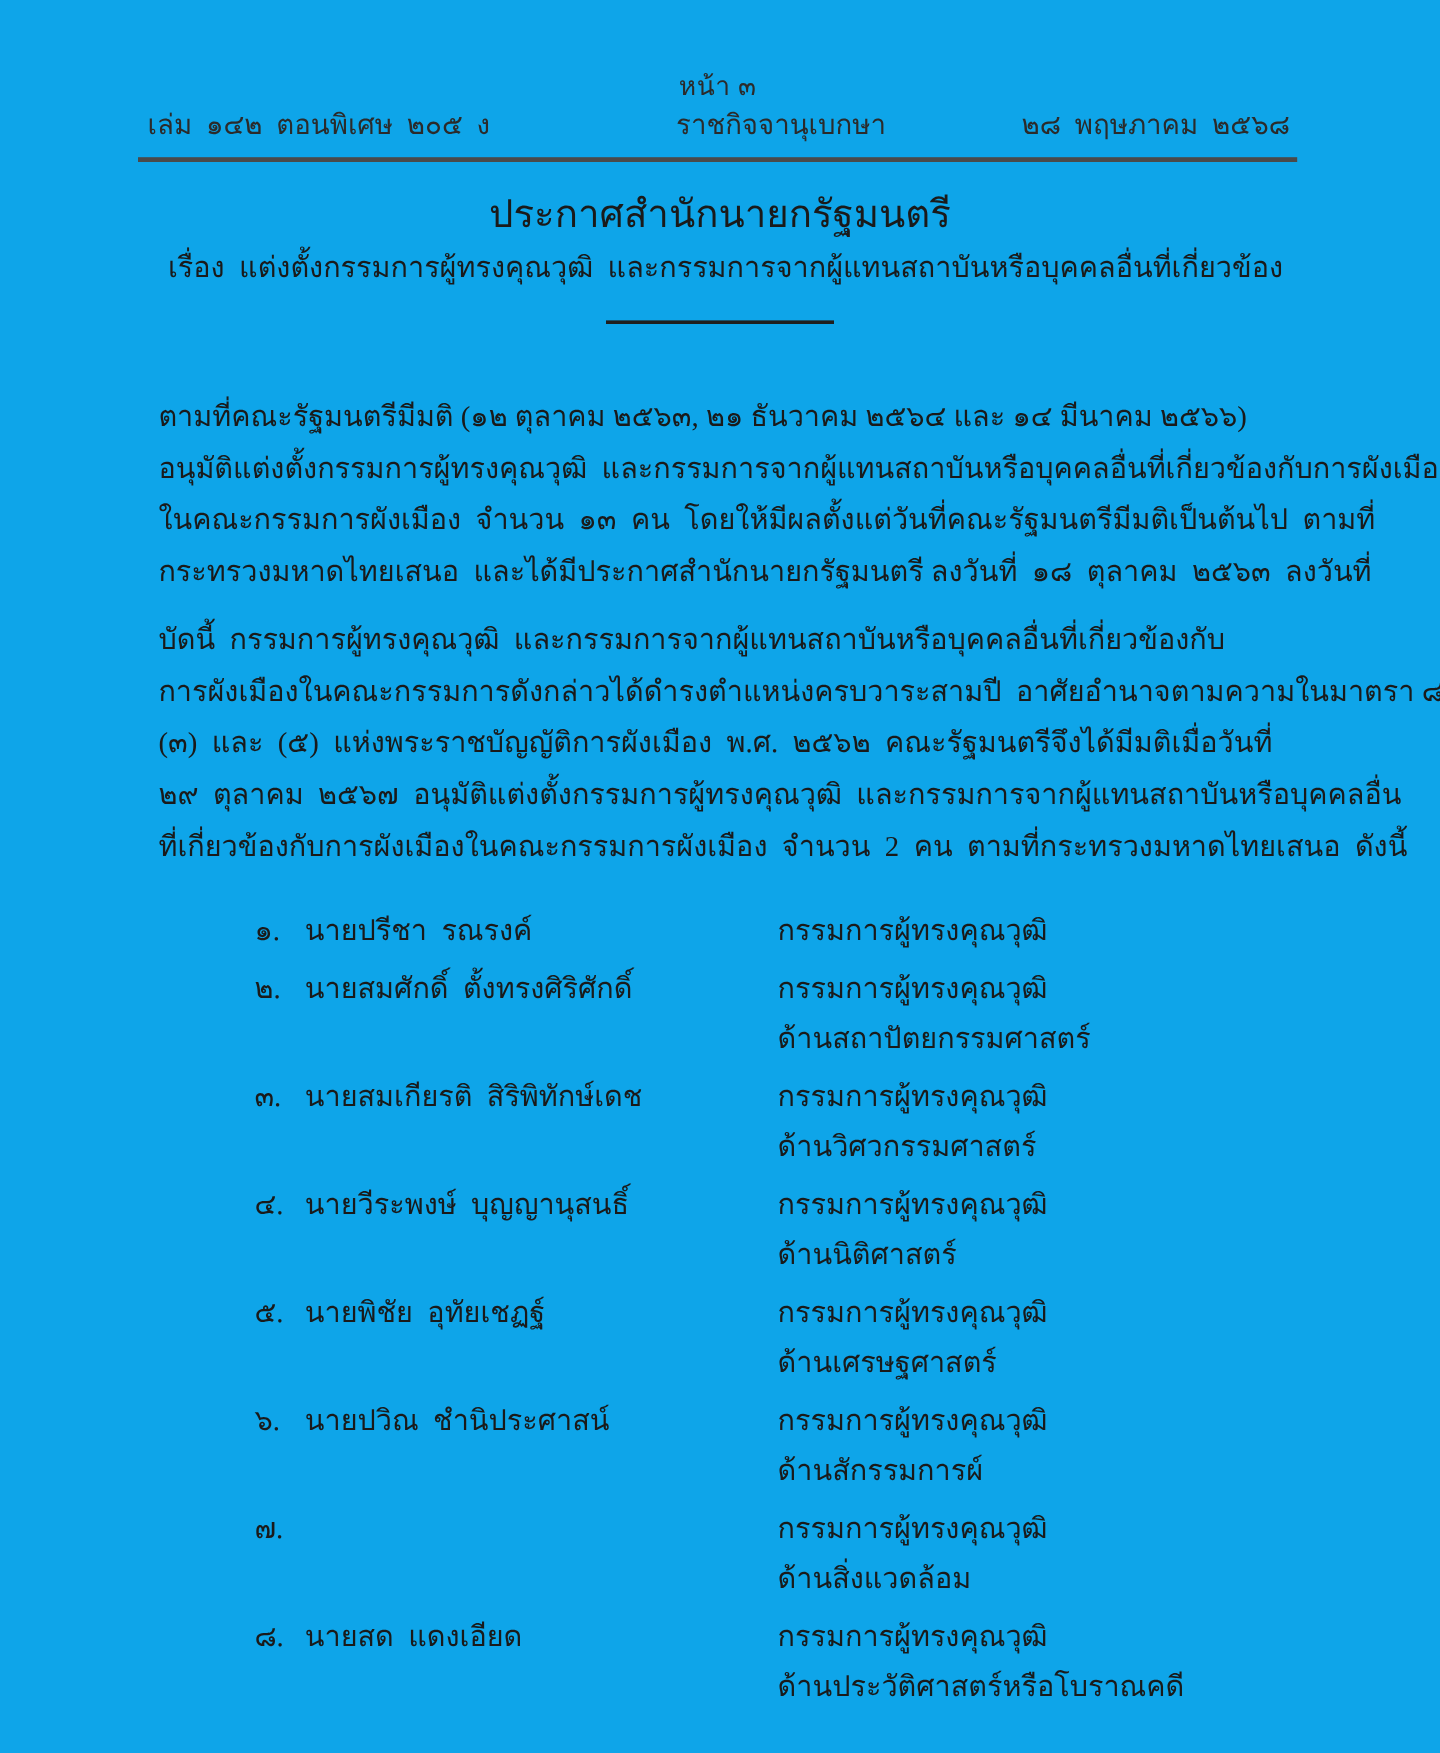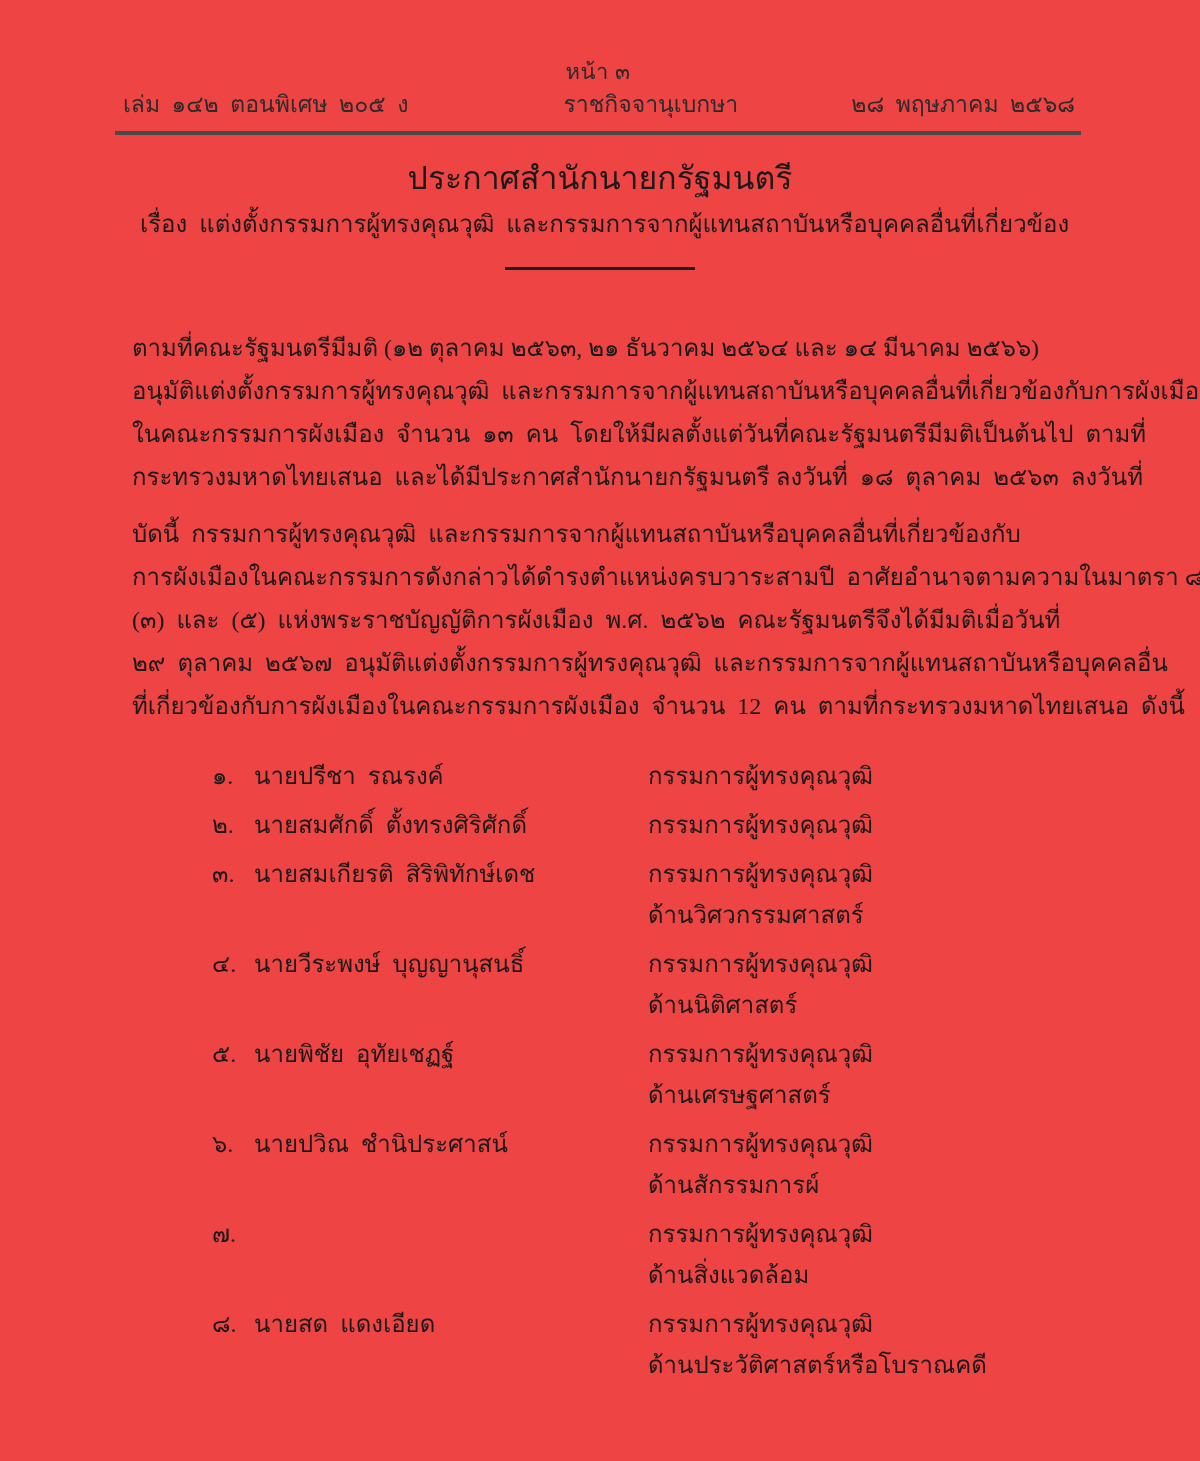--- a/index.html
+++ b/index.html
@@ -11,21 +11,21 @@
   body {
     font-family: "Liberation Serif", "DejaVu Serif", serif;
     color: #1a1a1a;
     -webkit-font-smoothing: antialiased;
   }
   .page {
     position: relative;
     width: 1200px;
     height: 1461px;
     margin: 0 auto;
-    background: #ef4444;
+    background: #0ea5e9;
     overflow: hidden;
     box-sizing: border-box;
   }
 
   
   .masthead {
     position: absolute;
     left: 115px;
     top: 58px;
     width: 966px;
@@ -185,21 +185,21 @@
       <span class="pline">อนุมัติแต่งตั้งกรรมการผู้ทรงคุณวุฒิ  และกรรมการจากผู้แทนสถาบันหรือบุคคลอื่นที่เกี่ยวข้องกับการผังเมือง</span>
       <span class="pline">ในคณะกรรมการผังเมือง  จำนวน  ๑๓  คน  โดยให้มีผลตั้งแต่วันที่คณะรัฐมนตรีมีมติเป็นต้นไป  ตามที่</span>
       <span class="pline">กระทรวงมหาดไทยเสนอ  และได้มีประกาศสำนักนายกรัฐมนตรี ลงวันที่  ๑๘  ตุลาคม  ๒๕๖๓  ลงวันที่</span>
     </p>
 
     <p class="para">
       <span class="pline">บัดนี้  กรรมการผู้ทรงคุณวุฒิ  และกรรมการจากผู้แทนสถาบันหรือบุคคลอื่นที่เกี่ยวข้องกับ</span>
       <span class="pline">การผังเมืองในคณะกรรมการดังกล่าวได้ดำรงตำแหน่งครบวาระสามปี  อาศัยอำนาจตามความในมาตรา ๘๐</span>
       <span class="pline">(๓)  และ  (๕)  แห่งพระราชบัญญัติการผังเมือง  พ.ศ.  ๒๕๖๒  คณะรัฐมนตรีจึงได้มีมติเมื่อวันที่</span>
       <span class="pline">๒๙  ตุลาคม  ๒๕๖๗  อนุมัติแต่งตั้งกรรมการผู้ทรงคุณวุฒิ  และกรรมการจากผู้แทนสถาบันหรือบุคคลอื่น</span>
-      <span class="pline">ที่เกี่ยวข้องกับการผังเมืองในคณะกรรมการผังเมือง  จำนวน  12  คน  ตามที่กระทรวงมหาดไทยเสนอ  ดังนี้</span>
+      <span class="pline">ที่เกี่ยวข้องกับการผังเมืองในคณะกรรมการผังเมือง  จำนวน  2  คน  ตามที่กระทรวงมหาดไทยเสนอ  ดังนี้</span>
     </p>
 
   </div>
 
   <div class="appointee-list">
 
     <div class="appointee-row">
       <div class="appointee-left">
         <div class="appointee-num">๑.</div>
         <div class="appointee-name">นายปรีชา  รณรงค์</div>
@@ -209,20 +209,21 @@
       </div>
     </div>
 
     <div class="appointee-row">
       <div class="appointee-left">
         <div class="appointee-num">๒.</div>
         <div class="appointee-name">นายสมศักดิ์  ตั้งทรงศิริศักดิ์</div>
       </div>
       <div class="appointee-right">
         <div class="role-line">กรรมการผู้ทรงคุณวุฒิ</div>
+        <div class="role-line">ด้านสถาปัตยกรรมศาสตร์</div>
       </div>
     </div>
 
     <div class="appointee-row">
       <div class="appointee-left">
         <div class="appointee-num">๓.</div>
         <div class="appointee-name">นายสมเกียรติ  สิริพิทักษ์เดช</div>
       </div>
       <div class="appointee-right">
         <div class="role-line">กรรมการผู้ทรงคุณวุฒิ</div>

